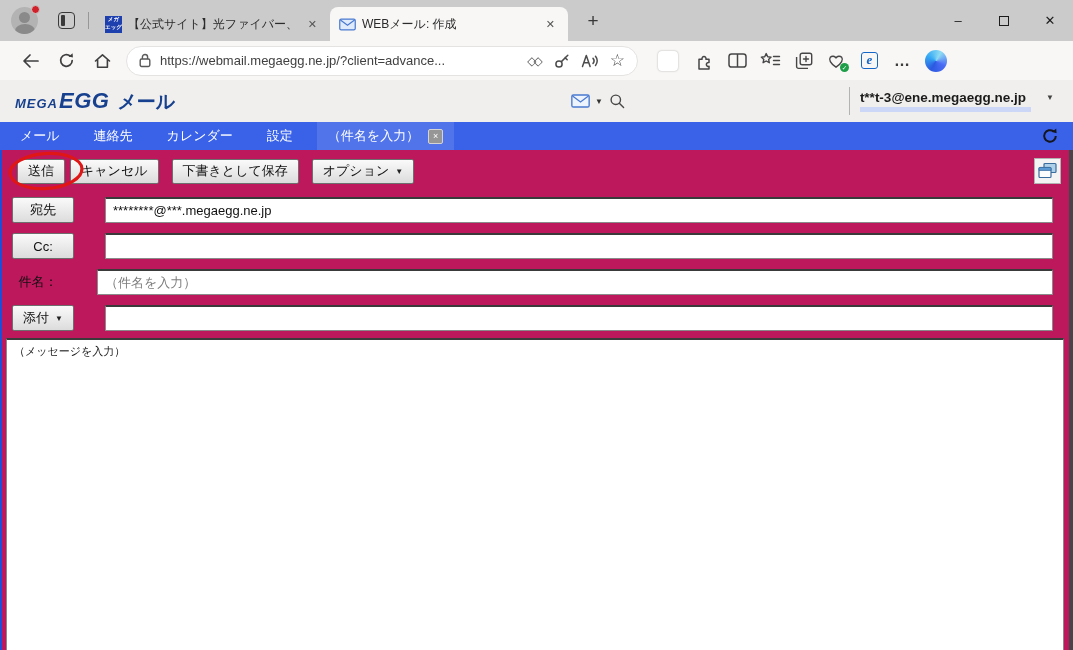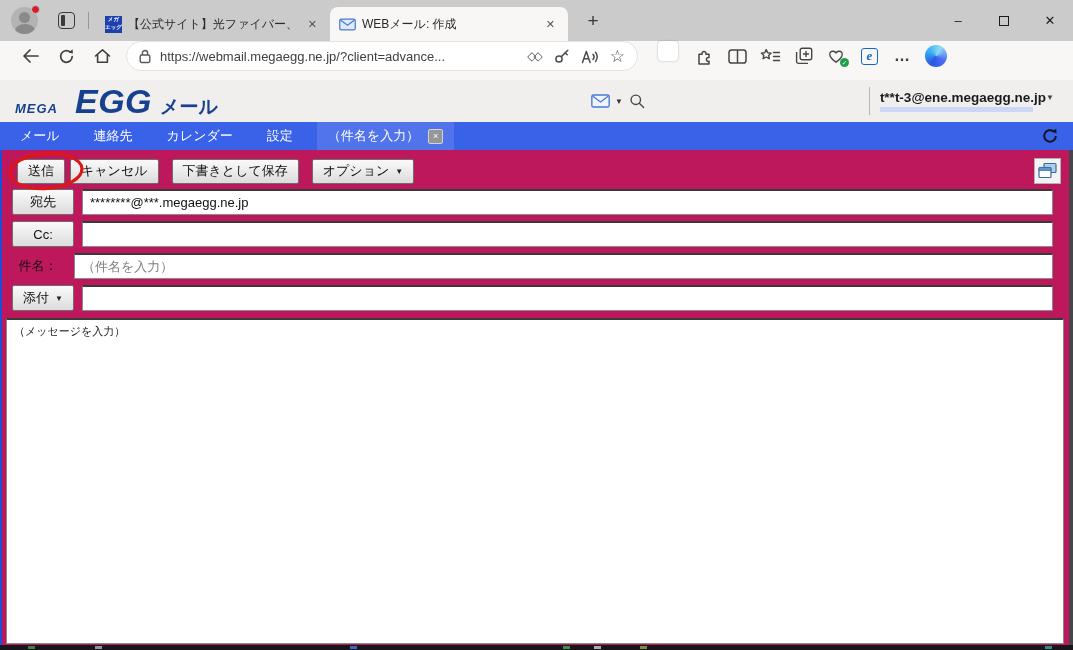--- a/index.html
+++ b/index.html
@@ -25,47 +25,47 @@
   .etab .etab-title { flex: 1; white-space: nowrap; overflow: hidden; margin: 0 6px; }
   .etab .etab-close { font-size: 11px; color: #565656; padding: 2px 4px; cursor: default; }
   .favicon-megaegg { width: 17px; height: 17px; background: #1e3fae; color: #fff; font-size: 5.5px; font-weight: bold; line-height: 1.4; text-align: center; flex: none; display: flex; flex-direction: column; justify-content: center; }
   .favicon-env { flex: none; }
   .newtab-btn { margin-left: 12px; font-size: 19px; color: #383838; width: 26px; text-align: center; }
   .win-controls { margin-left: auto; display: flex; height: 41px; }
   .win-btn { width: 46px; display: flex; align-items: center; justify-content: center; font-size: 13px; color: #1c1c1c; }
   .max-glyph { width: 10px; height: 10px; border: 1.2px solid #1c1c1c; }
 
   
-  .toolbar { height: 39px; background: #f8f7f6; display: flex; padding: 0 12px; flex: none; }
+  .toolbar { height: 39px; background: #f8f7f6; display: flex; align-items: center; padding: 0 12px; flex: none; }
   .nav-ic { width: 36px; height: 30px; display: flex; align-items: center; justify-content: center; flex: none; }
   .addressbar { height: 30px; width: 512px; background: #fff; border: 1px solid #e4e3e2; border-radius: 15px; display: flex; align-items: center; padding: 0 12px; margin: 0 6px; flex: none; }
   .addressbar .url { font-size: 13px; color: #414141; margin-left: 9px; flex: 1; white-space: nowrap; overflow: hidden; }
   .pill-ic { margin-left: 11px; display: flex; align-items: center; flex: none; color: #4c4c4c; }
   .diamonds { font-size: 12px; letter-spacing: -3px; color: #555; padding-right: 3px; }
   .star-glyph { font-size: 17px; color: #4a4a4a; }
   .blank-ext { width: 20px; height: 20px; background: #fff; border-radius: 4px; box-shadow: 0 0 2px rgba(0,0,0,.3); margin: 0 10px 0 14px; flex: none; }
   .tb-ic { width: 33px; height: 30px; display: flex; align-items: center; justify-content: center; flex: none; position: relative; }
   .ellipsis { font-size: 16px; font-weight: bold; color: #3d3d3d; letter-spacing: 1px; }
   .iemode { width: 17px; height: 17px; border: 1.6px solid #1467c6; border-radius: 3px; color: #1467c6; font-weight: bold; font-style: italic; font-size: 13px; line-height: 13px; text-align: center; font-family: "Liberation Serif", serif; }
   .copilot { width: 22px; height: 22px; border-radius: 50%; background: conic-gradient(from 210deg, #2b59e0, #35a9f4, #8fdcf4, #4b6cf5, #2b59e0); }
   .ess-check { position: absolute; right: 4px; bottom: 4px; width: 9px; height: 9px; border-radius: 50%; background: #1e9e49; color: #fff; font-size: 6.5px; line-height: 9px; text-align: center; }
 
   
   .siteheader { height: 42px; background: #f0efed; display: flex; align-items: center; padding: 0 15px; flex: none; }
   .logo { display: flex; align-items: baseline; color: #17418f; white-space: nowrap; }
   .logo .mega { font-size: 13px; font-weight: bold; font-style: italic; letter-spacing: 1px; }
-  .logo .egg  { font-size: 34px; font-weight: bold; font-style: italic; letter-spacing: 0.5px; margin-left: 17px; text-align: center; }
+  .logo .egg  { font-size: 22px; font-weight: bold; font-style: italic; letter-spacing: 0.5px; margin-left: 1px; text-align: center; }
   .logo .suffix { font-size: 19px; font-weight: bold; margin-left: 8px; }
   .mailsearch { margin-left: auto; display: flex; align-items: center; width: 268px; }
   .mailsearch .caret { font-size: 8px; color: #333; margin: 0 6px 0 5px; }
   .mailsearch input { flex: 1; border: none; background: transparent; outline: none; font-size: 13px; color: #333; }
   .mailsearch input::placeholder { color: #8a8a8a; }
   .hdr-sep { width: 1px; height: 28px; background: #b3b3b3; margin: 0 10px; }
   .account { display: flex; flex-direction: column; margin-right: 4px; }
-  .account-row { display: flex; align-items: center; gap: 0; }
+  .account-row { display: flex; align-items: center; gap: 20px; }
   .account-name { font-size: 13.5px; font-weight: bold; color: #1b1b1b; white-space: nowrap; }
   .account .caret { font-size: 8px; color: #444; }
   .account-underline { height: 5px; background: #ccd7f8; margin-top: 2px; width: 88%; }
 
   
   .webnav { height: 28px; background: #3a62e8; display: flex; align-items: center; color: #fff; flex: none; }
   .navitem { padding: 0 14px; font-size: 13px; margin-left: 6px; line-height: 28px; }
   .composetab { margin-left: 10px; height: 28px; display: flex; align-items: center; background: #5274ea; padding: 0 11px; gap: 9px; font-size: 13px; }
   .ct-close { width: 15px; height: 15px; background: #969696; border: 1px solid #d4d4d4; border-radius: 2px; color: #fff; font-size: 9px; line-height: 13px; text-align: center; }
   .nav-refresh { margin-left: auto; margin-right: 14px; display: flex; }
@@ -73,21 +73,21 @@
   
   .content { flex: 1; background: #be185d; border-left: 2px solid #1d4ed8; border-right: 4px solid #46464a; padding-top: 5px; position: relative; }
   .actionrow { display: flex; align-items: center; padding-left: 15px; height: 32px; }
   .btn { height: 25px; background: linear-gradient(#fafafa, #dcdcdc); border: 1px solid #6e6e6e; border-radius: 2px; font-size: 13px; color: #111; padding: 0 10px; display: inline-flex; align-items: center; gap: 6px; font-family: inherit; }
   .sendwrap { position: relative; display: inline-block; }
   .annot-ellipse { position: absolute; left: -12px; top: -9px; width: 82px; height: 43px; pointer-events: none; }
   .ml5 { margin-left: 5px; } .ml13 { margin-left: 13px; }
   .btn .b-caret { font-size: 8px; color: #222; }
   .popout-btn { margin-left: auto; margin-right: 8px; width: 27px; height: 26px; background: #f3f3f3; border: 1px solid #b2b2b2; display: flex; align-items: center; justify-content: center; }
 
-  .fieldrow { display: flex; align-items: center; margin: 2px 16px 6px 10px; }
+  .fieldrow { display: flex; align-items: center; margin: 10px 16px 6px 10px; gap: 23px; }
   .fieldbtn { width: 62px; height: 26px; justify-content: center; flex: none; margin-right: 8px; }
   .fieldlabel { width: 62px; text-align: center; padding-right: 10px; font-size: 13px; color: #111; flex: none; }
   .fieldrow input { flex: 1; height: 26px; border: 1px solid #8a8a8a; border-top: 2px solid #3a3a3a; background: #fff; font-size: 13px; color: #111; padding: 0 7px; font-family: inherit; }
   .fieldrow input::placeholder { color: #7d7d7d; }
 
   .msgarea { display: block; margin: 7px 5px 0 4px; width: calc(100% - 9px); height: 326px; resize: none; border: 1px solid #8a8a8a; border-top: 2px solid #3a3a3a; background: #fff; font-family: "DejaVu Serif", serif; font-size: 11px; color: #1c1c1c; padding: 4px 7px; outline: none; }
 
   
   .taskbar { height: 5px; background: #17171b; position: relative; flex: none; }
   .fleck { position: absolute; top: 1px; width: 7px; height: 3px; }

